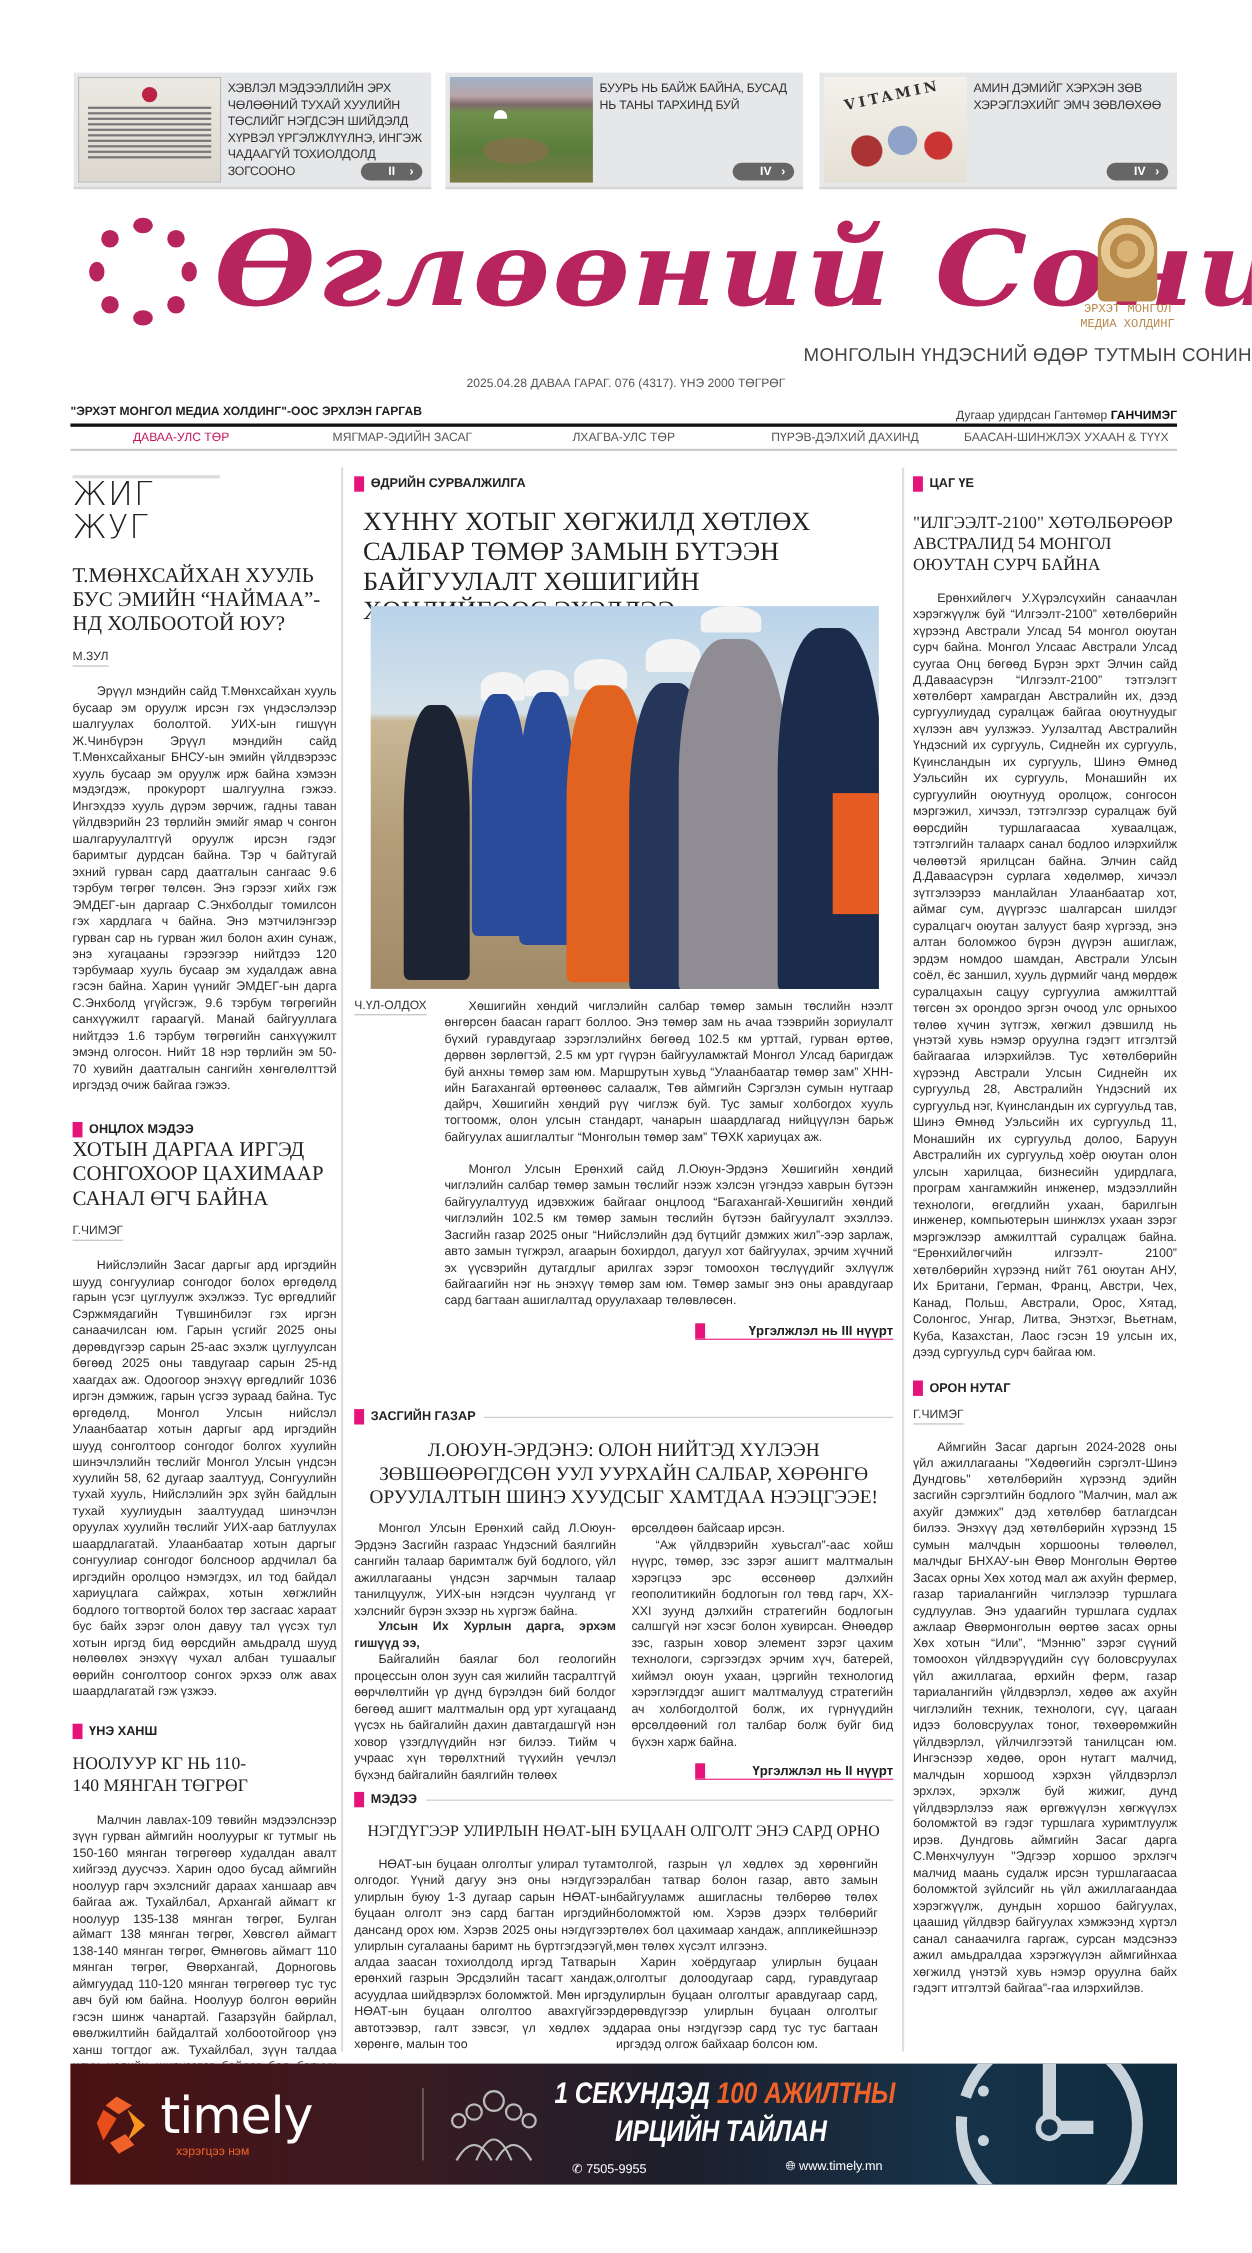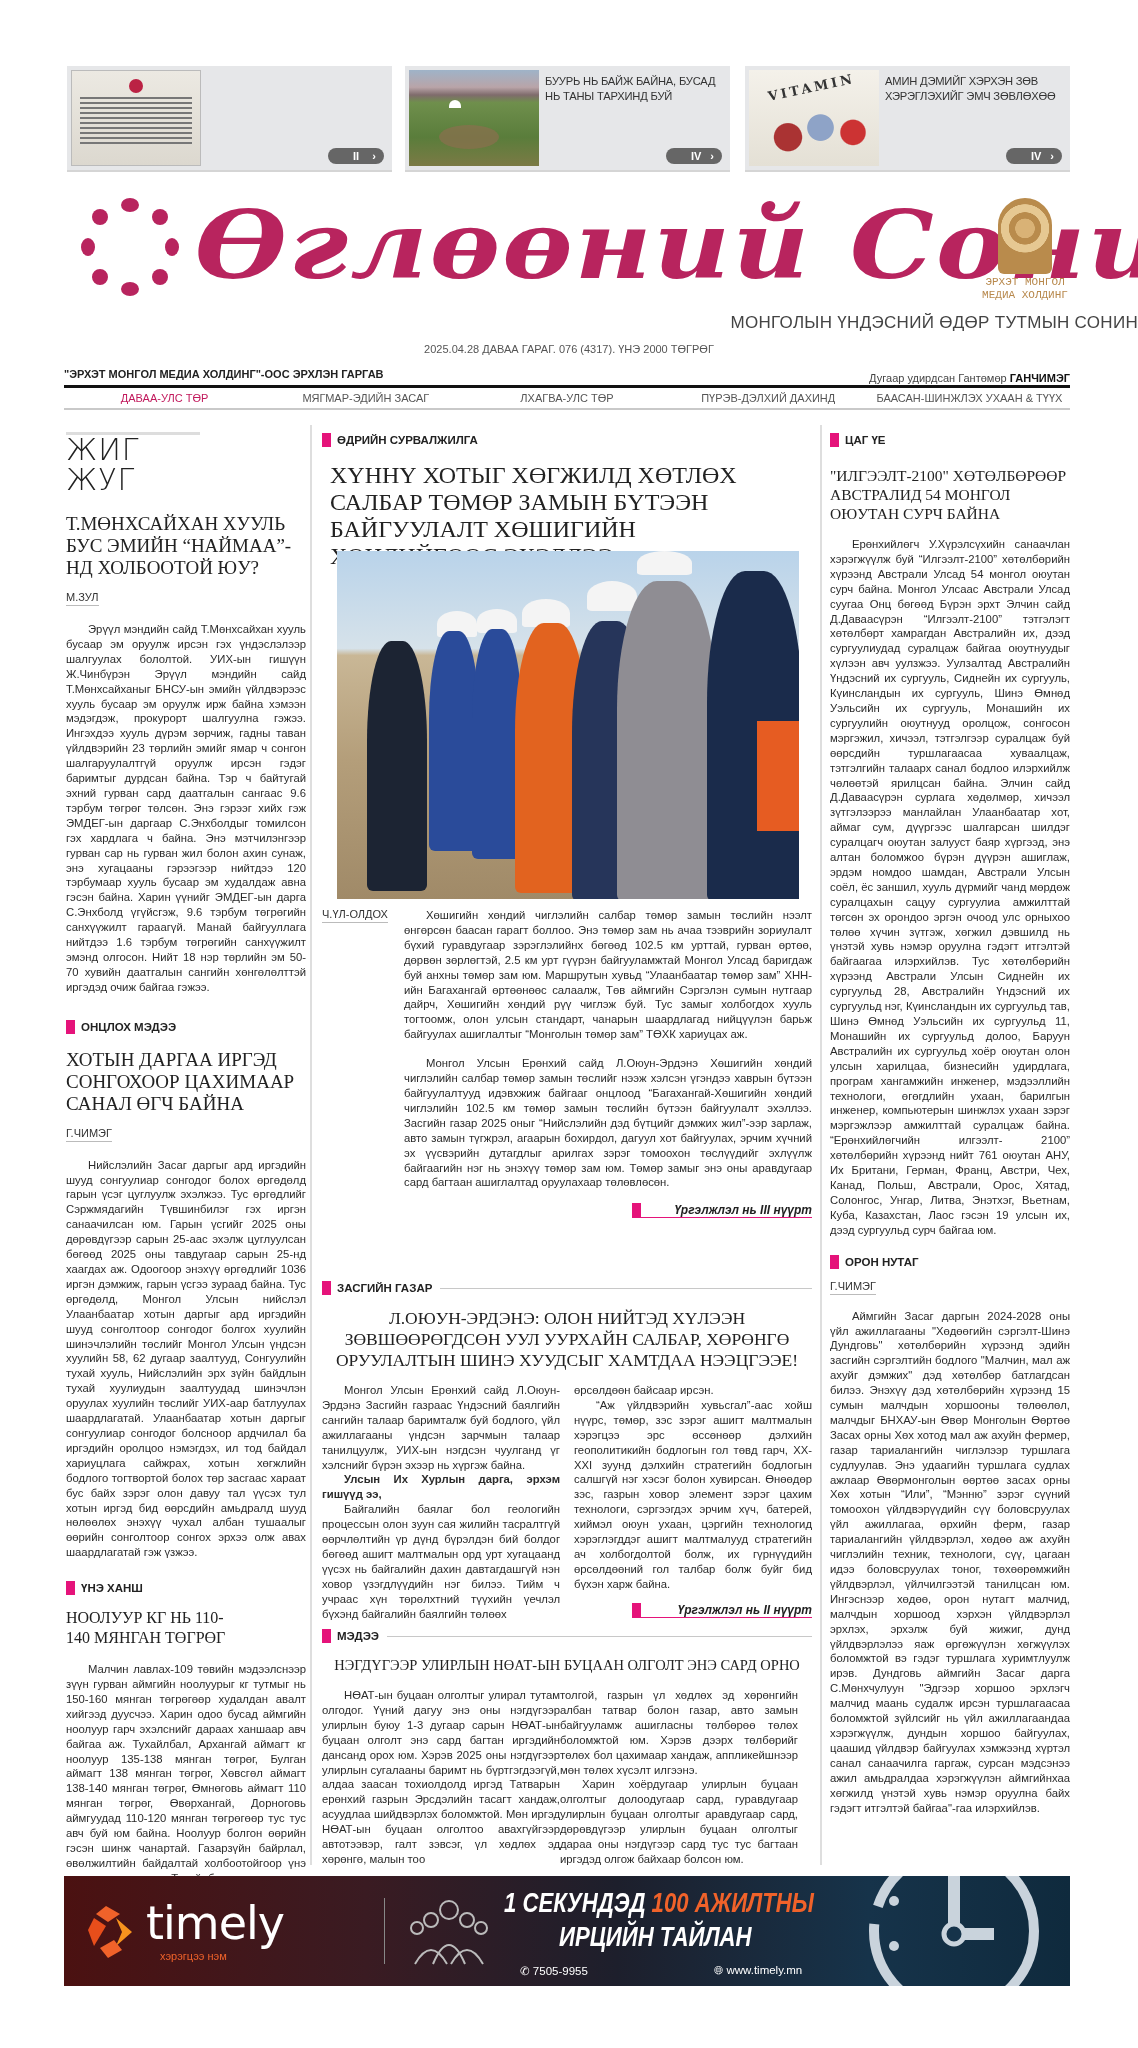--- a/index.html
+++ b/index.html
@@ -32,21 +32,21 @@
 .navrule2{position:absolute;left:64px;width:1006px;top:408px;height:2px;background:#c9c9c9}
 
 .col{position:absolute}
 .sect{display:flex;align-items:center;font-size:11.5px;font-weight:bold;color:#222;height:16px}
 .sect .sq{width:9px;height:14px;background:#e5137a;margin-right:6px}
 .sect .rule{flex:1;height:1px;background:#c8c8c8;margin-left:8px}
 .hl{font-family:"Liberation Serif",serif;color:#222;text-transform:uppercase}
 .byline{font-size:11px;color:#333;display:inline-block;border-bottom:1px solid #bbb;padding-bottom:2px}
 .body{font-family:"Liberation Sans",sans-serif;font-size:11.3px;line-height:14.9px;color:#2b2b2b;text-align:justify;text-indent:22px}
 .vr{position:absolute;width:2px;background:#dedede}
-.cont{display:flex;align-items:flex-end;justify-content:center;font-size:12px;font-weight:bold;font-style:italic;color:#222;border-bottom:1px solid #e5137a;height:16px}
+.cont{display:flex;align-items:flex-end;justify-content:center;font-size:12px;font-weight:bold;color:#222;border-bottom:1px solid #e5137a;height:16px}
 .cont .sq{width:9px;height:14px;background:#e5137a;margin-right:auto}
 
 .photo{position:absolute;left:337px;top:551px;width:462px;height:348px;overflow:hidden;background:linear-gradient(180deg,#b9d3ea 0%,#d6e2ea 28%,#c9b796 30%,#b49e7a 60%,#a08a68 100%)}
 .photo .p{position:absolute;border-radius:40% 40% 6px 6px}
 .photo .hat{position:absolute;background:#f4f4f4;border-radius:50% 50% 10% 10%}
 
 .ad{position:absolute;left:64px;top:1876px;width:1006px;height:110px;background:linear-gradient(90deg,#4b1111 0%,#3a1b22 30%,#1d1f2c 55%,#16334a 80%,#0f2a3d 100%);overflow:hidden}
 </style>
 </head>
 <body>
@@ -58,20 +58,21 @@
       <div class="ln"></div>
       <div class="ln"></div>
       <div class="ln"></div>
       <div class="ln"></div>
       <div class="ln"></div>
       <div class="ln"></div>
       <div class="ln"></div>
       <div class="ln"></div>
       <div class="ln"></div>
   </div>
+  <div class="ttext">ХЭВЛЭЛ МЭДЭЭЛЛИЙН ЭРХ ЧӨЛӨӨНИЙ ТУХАЙ ХУУЛИЙН ТӨСЛИЙГ НЭГДСЭН ШИЙДЭЛД ХҮРВЭЛ ҮРГЭЛЖЛҮҮЛНЭ, ИНГЭЖ ЧАДААГҮЙ ТОХИОЛДОЛД ЗОГСООНО</div>
   <div class="pg"><span>II</span><span class="ch">›</span></div>
 </div>
 <div class="teaser" style="left:405px">
   <div class="thumb thumb2">
     <div style="position:absolute;left:40px;top:30px;width:12px;height:8px;background:#fff;border-radius:6px 6px 0 0"></div>
     <div style="position:absolute;left:30px;top:55px;width:60px;height:24px;border-radius:50%;background:#8c6f4f;opacity:.7"></div>
   </div>
   <div class="ttext">БУУРЬ НЬ БАЙЖ БАЙНА, БУСАД НЬ ТАНЫ ТАРХИНД БУЙ</div>
   <div class="pg"><span>IV</span><span class="ch">›</span></div>
 </div>
@@ -120,21 +121,21 @@
 <div class="col" style="left:66px;top:432px;width:240px">
   <div style="font-size:30px;font-weight:300;letter-spacing:1px;color:#222;border-top:3px solid #ddd;width:134px;line-height:30px;font-family:'DejaVu Sans',sans-serif;">ЖИГ ЖУГ</div>
   <div class="hl" style="font-size:19px;line-height:22px;margin-top:18px">Т.МӨНХСАЙХАН ХУУЛЬ БУС ЭМИЙН “НАЙМАА”-НД ХОЛБООТОЙ ЮУ?</div>
   <div class="byline" style="margin-top:12px">М.ЗУЛ</div>
   <div class="body" style="margin-top:16px">Эрүүл мэндийн сайд Т.Мөнхсайхан хууль бусаар эм оруулж ирсэн гэх үндэслэлээр шалгуулах бололтой. УИХ-ын гишүүн Ж.Чинбүрэн Эрүүл мэндийн сайд Т.Мөнхсайханыг БНСУ-ын эмийн үйлдвэрээс хууль бусаар эм оруулж ирж байна хэмээн мэдэгдэж, прокурорт шалгуулна гэжээ. Ингэхдээ хууль дүрэм зөрчиж, гадны таван үйлдвэрийн 23 төрлийн эмийг ямар ч сонгон шалгаруулалтгүй оруулж ирсэн гэдэг баримтыг дурдсан байна. Тэр ч байтугай эхний гурван сард даатгалын сангаас 9.6 тэрбум төгрөг төлсөн. Энэ гэрээг хийх гэж ЭМДЕГ-ын даргаар С.Энхболдыг томилсон гэх хардлага ч байна. Энэ мэтчилэнгээр гурван сар нь гурван жил болон ахин сунаж, энэ хугацааны гэрээгээр нийтдээ 120 тэрбумаар хууль бусаар эм худалдаж авна гэсэн байна. Харин үүнийг ЭМДЕГ-ын дарга С.Энхболд үгүйсгэж, 9.6 тэрбум төгрөгийн санхүүжилт гараагүй. Манай байгууллага нийтдээ 1.6 тэрбум төгрөгийн санхүүжилт эмэнд олгосон. Нийт 18 нэр төрлийн эм 50-70 хувийн даатгалын сангийн хөнгөлөлттэй иргэдэд очиж байгаа гэжээ.</div>
 
   <div class="sect" style="margin-top:24px">
       <span class="sq"></span>
       <span>ОНЦЛОХ МЭДЭЭ</span>
     </div>
-  <div class="hl" style="font-size:19px;line-height:22px;margin-top:14px">ХОТЫН ДАРГАА ИРГЭД СОНГОХООР ЦАХИМААР САНАЛ ӨГЧ БАЙНА</div>
+  <div class="hl" style="font-size:19px;line-height:22px;">ХОТЫН ДАРГАА ИРГЭД СОНГОХООР ЦАХИМААР САНАЛ ӨГЧ БАЙНА</div>
   <div class="byline" style="margin-top:12px">Г.ЧИМЭГ</div>
   <div class="body" style="margin-top:16px">Нийслэлийн Засаг даргыг ард иргэдийн шууд сонгуулиар сонгодог болох өргөдөлд гарын үсэг цуглуулж эхэлжээ. Тус өргөдлийг Сэржмядагийн Түвшинбилэг гэх иргэн санаачилсан юм. Гарын үсгийг 2025 оны дөрөвдүгээр сарын 25-аас эхэлж цуглуулсан бөгөөд 2025 оны тавдугаар сарын 25-нд хаагдах аж. Одоогоор энэхүү өргөдлийг 1036 иргэн дэмжиж, гарын үсгээ зураад байна. Тус өргөдөлд, Монгол Улсын нийслэл Улаанбаатар хотын даргыг ард иргэдийн шууд сонголтоор сонгодог болгох хуулийн шинэчлэлийн төслийг Монгол Улсын үндсэн хуулийн 58, 62 дугаар заалтууд, Сонгуулийн тухай хууль, Нийслэлийн эрх зүйн байдлын тухай хуулиудын заалтуудад шинэчлэн оруулах хуулийн төслийг УИХ-аар батлуулах шаардлагатай. Улаанбаатар хотын даргыг сонгуулиар сонгодог болсноор ардчилал ба иргэдийн оролцоо нэмэгдэх, ил тод байдал хариуцлага сайжрах, хотын хөгжлийн бодлого тогтвортой болох төр засгаас хараат бус байх зэрэг олон давуу тал үүсэх тул хотын иргэд бид өөрсдийн амьдралд шууд нөлөөлөх энэхүү чухал албан тушаалыг өөрийн сонголтоор сонгох эрхээ олж авах шаардлагатай гэж үзжээ.</div>
 
   <div class="sect" style="margin-top:20px">
       <span class="sq"></span>
       <span>ҮНЭ ХАНШ</span>
     </div>
   <div class="hl" style="font-size:16px;line-height:20px;margin-top:12px;width:180px">НООЛУУР КГ НЬ 110-140 МЯНГАН ТӨГРӨГ</div>
   <div class="body" style="margin-top:14px">Малчин лавлах-109 төвийн мэдээлснээр зүүн гурван аймгийн ноолуурыг кг тутмыг нь 150-160 мянган төгрөгөөр худалдан авалт хийгээд дуусчээ. Харин одоо бусад аймгийн ноолуур гарч эхэлснийг дараах ханшаар авч байгаа аж. Тухайлбал, Архангай аймагт кг ноолуур 135-138 мянган төгрөг, Булган аймагт 138 мянган төгрөг, Хөвсгөл аймагт 138-140 мянган төгрөг, Өмнөговь аймагт 110 мянган төгрөг, Өвөрхангай, Дорноговь аймгуудад 110-120 мянган төгрөгөөр тус тус авч буй юм байна. Ноолуур болгон өөрийн гэсэн шинж чанартай. Газарзүйн байрлал, өвөлжилтийн байдалтай холбоотойгоор үнэ ханш тогтдог аж. Тухайлбал, зүүн талдаа илүү нарийн ширхэглэг байдаг бол баруун тийш болох тусам чанарт өөрчлөлт орж эхэлдэг байна. Үүнийг дагаад кг тутамдаа 20-40 мянган төгрөгийн хооронд үнэ хэлбэлздэг юм.</div>
 </div>

